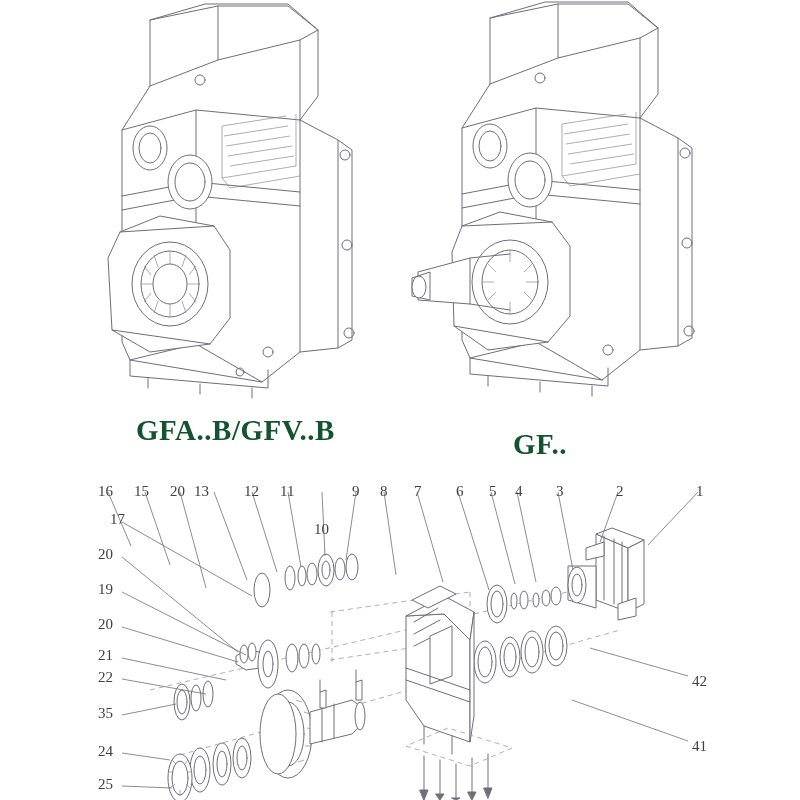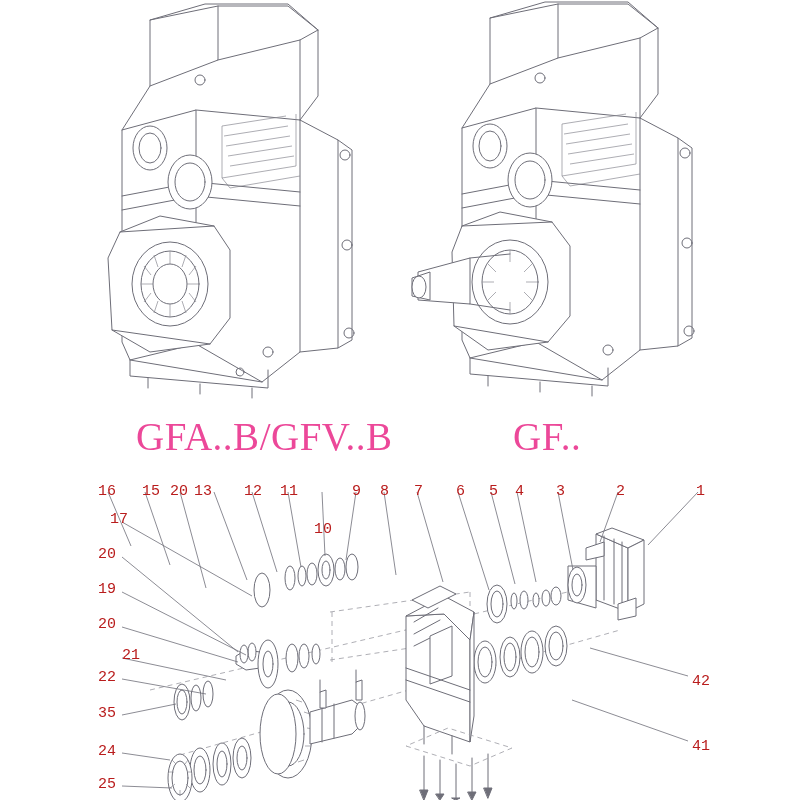--- a/index.html
+++ b/index.html
@@ -23,34 +23,34 @@
   .svg-layer {
     position: absolute;
     left: 0;
     top: 0;
     width: 800px;
     height: 800px;
   }
   .cap {
     position: absolute;
     font-family: "Liberation Serif", serif;
-    font-weight: normal;
-    font-size: 39px;
+    font-weight: bold;
+    font-size: 29px;
     letter-spacing: 0.5px;
-    color: #ec4899;
+    color: #14532d;
     white-space: nowrap;
   }
   .cap-left { left: 136px; top: 414px; }
-  .cap-right { left: 513px; top: 414px; }
+  .cap-right { left: 513px; top: 428px; }
 
   .num {
     position: absolute;
-    font-family: Liberation Mono, monospace;
+    font-family: Liberation Serif, serif;
     font-size: 15px;
-    color: #b91c1c;
+    color: #404040;
     white-space: nowrap;
   }
 </style>
 </head>
 <body>
 
 <div id="stage">
 
   <svg class="svg-layer" viewBox="0 0 800 800">
     <defs>
@@ -329,41 +329,41 @@
 
       <line x1="688" y1="676" x2="590" y2="648"></line>
       <line x1="688" y1="741" x2="572" y2="700"></line>
     </g>
   </svg>
 
   <div class="cap cap-left">GFA..B/GFV..B</div>
   <div class="cap cap-right">GF..</div>
 
   <div class="num" style="left:98px;  top:483px;">16</div>
-  <div class="num" style="left:134px; top:483px;margin-left:8px;">15</div>
+  <div class="num" style="left:134px; top:483px;">15</div>
   <div class="num" style="left:170px; top:483px;">20</div>
   <div class="num" style="left:194px; top:483px;">13</div>
   <div class="num" style="left:244px; top:483px;">12</div>
   <div class="num" style="left:280px; top:483px;">11</div>
   <div class="num" style="left:314px; top:483px;margin-top:38px;">10</div>
   <div class="num" style="left:352px; top:483px;">9</div>
   <div class="num" style="left:380px; top:483px;">8</div>
   <div class="num" style="left:414px; top:483px;">7</div>
   <div class="num" style="left:456px; top:483px;">6</div>
   <div class="num" style="left:489px; top:483px;">5</div>
   <div class="num" style="left:515px; top:483px;">4</div>
   <div class="num" style="left:556px; top:483px;">3</div>
   <div class="num" style="left:616px; top:483px;">2</div>
   <div class="num" style="left:696px; top:483px;">1</div>
 
   <div class="num" style="left:98px; top:511px;margin-left:12px;">17</div>
   <div class="num" style="left:98px; top:546px;">20</div>
   <div class="num" style="left:98px; top:581px;">19</div>
   <div class="num" style="left:98px; top:616px;">20</div>
-  <div class="num" style="left:98px; top:647px;margin-left:24px;">21</div>
+  <div class="num" style="left:98px; top:647px;">21</div>
   <div class="num" style="left:98px; top:669px;">22</div>
   <div class="num" style="left:98px; top:705px;">35</div>
   <div class="num" style="left:98px; top:743px;">24</div>
   <div class="num" style="left:98px; top:776px;">25</div>
 
   <div class="num" style="left:692px; top:673px;">42</div>
   <div class="num" style="left:692px; top:738px;">41</div>
 
 </div>
 

